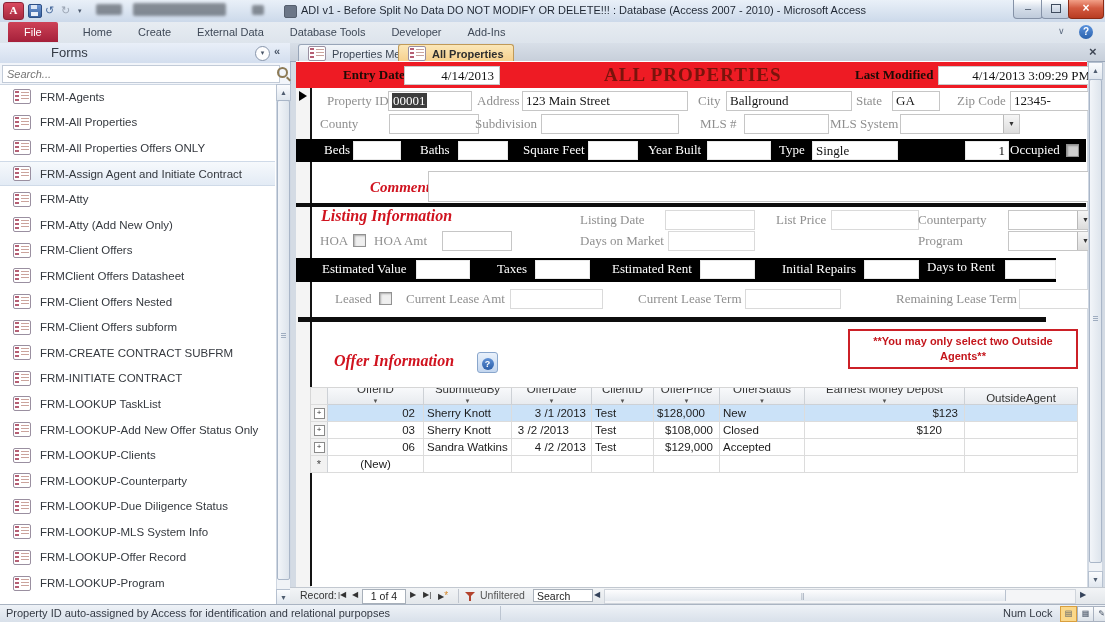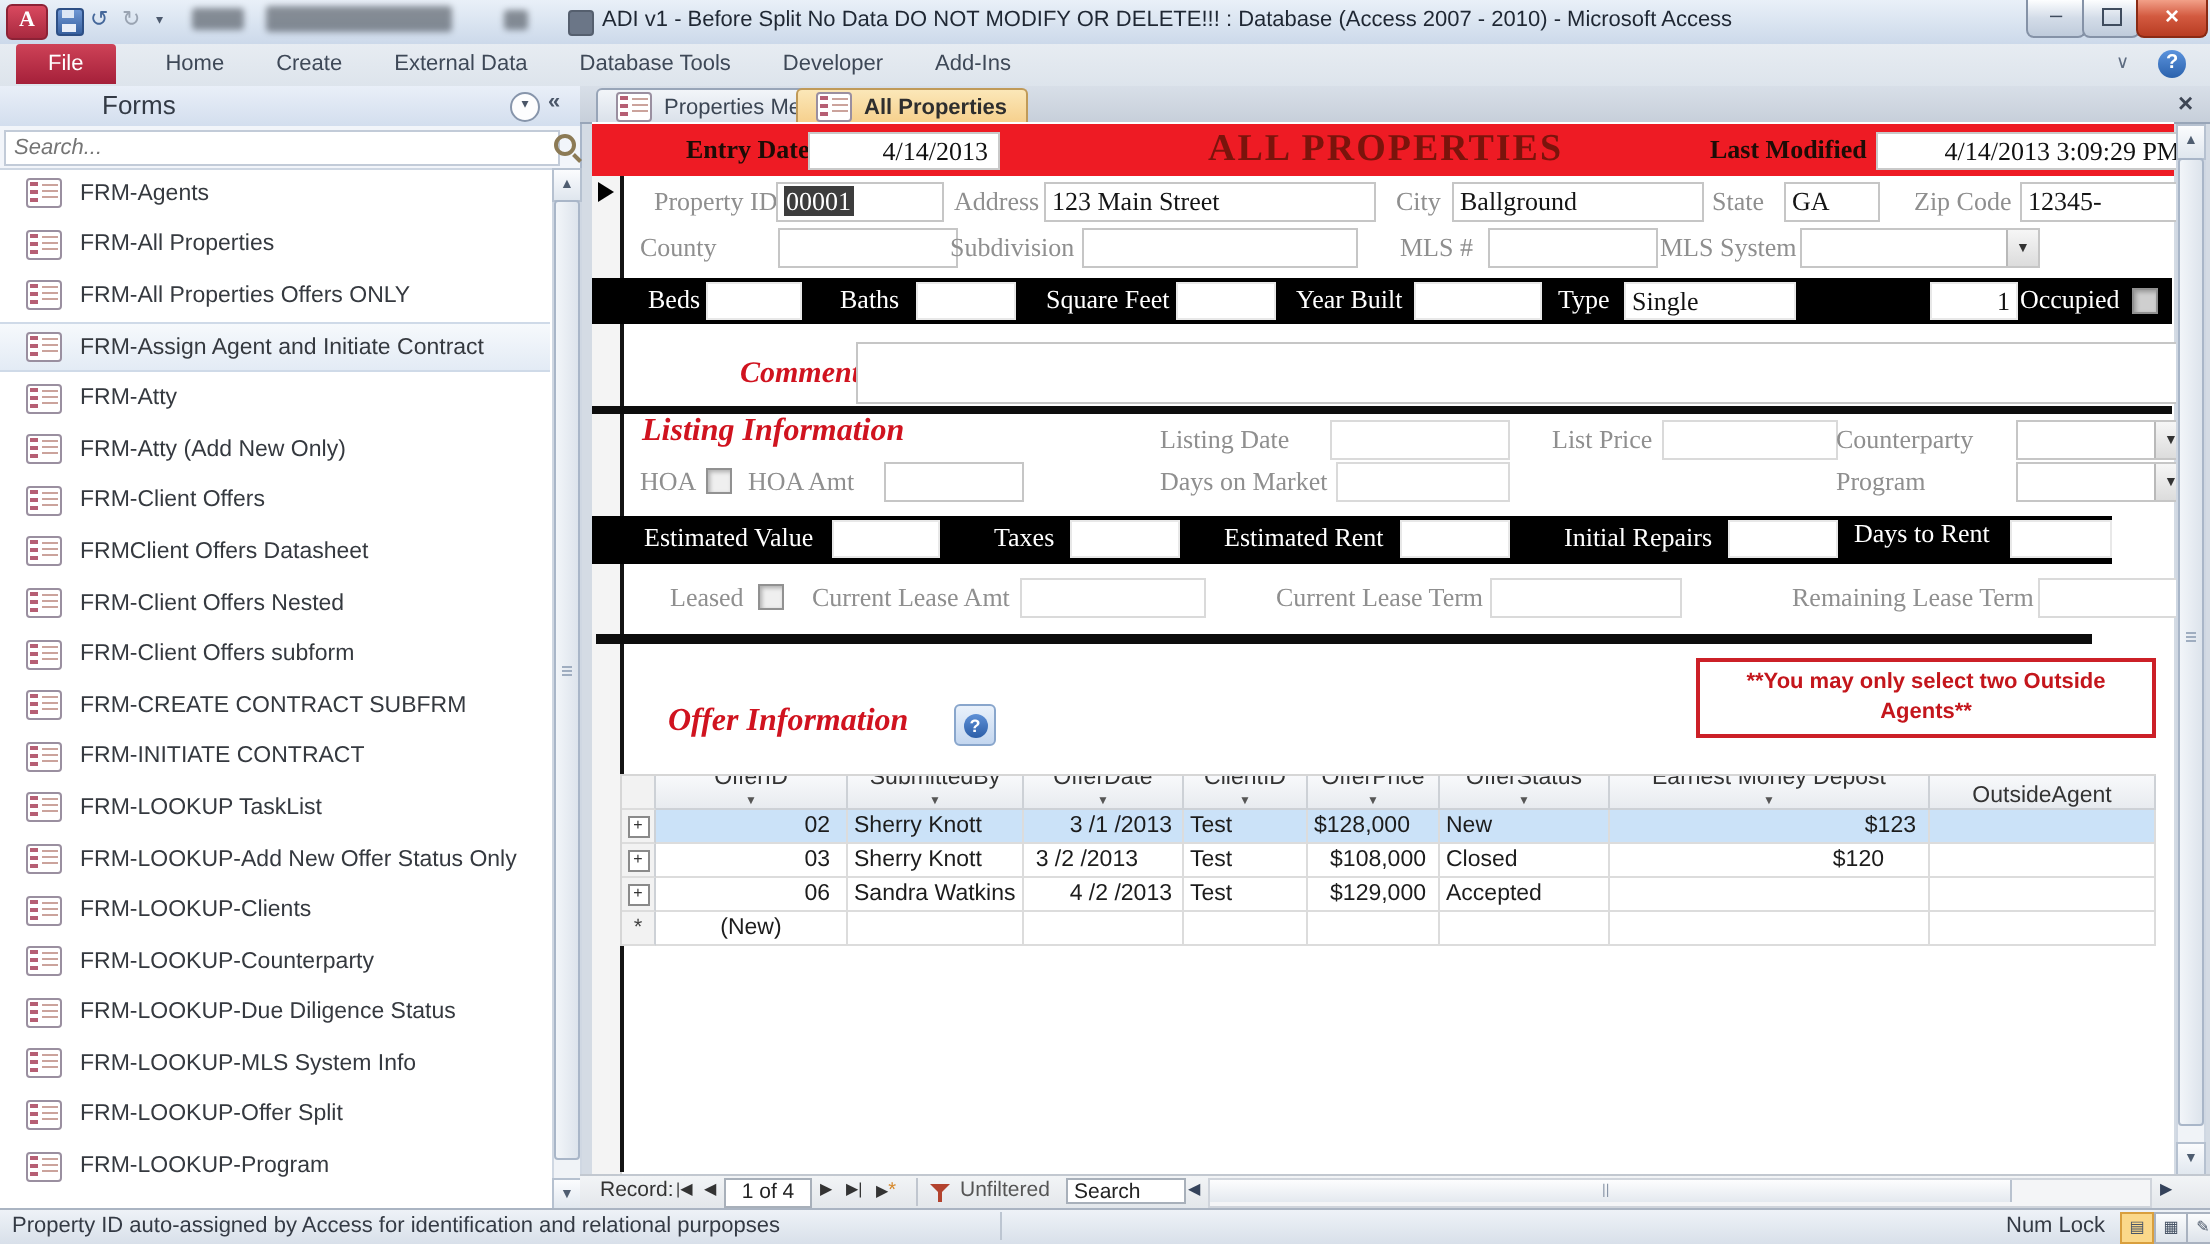--- a/index.html
+++ b/index.html
@@ -247,21 +247,21 @@
       <div class="nav-item">
         <span class="ficon"></span>
         <span>FRM-LOOKUP-Due Diligence Status</span>
       </div>
       <div class="nav-item">
         <span class="ficon"></span>
         <span>FRM-LOOKUP-MLS System Info</span>
       </div>
       <div class="nav-item">
         <span class="ficon"></span>
-        <span>FRM-LOOKUP-Offer Split</span>
+        <span>FRM-LOOKUP-Offer Record</span>
       </div>
       <div class="nav-item">
         <span class="ficon"></span>
         <span>FRM-LOOKUP-Program</span>
       </div>
     </div>
 
   <div class="abs sbtrack" style="left:276px;top:84px;width:13px;height:520px;"></div>
   <div class="abs sbarrow" style="left:276px;top:84px;width:13px;height:15px;">▲</div>
   <div class="abs sbthumb" style="left:277px;top:100px;width:11px;height:478px;">

